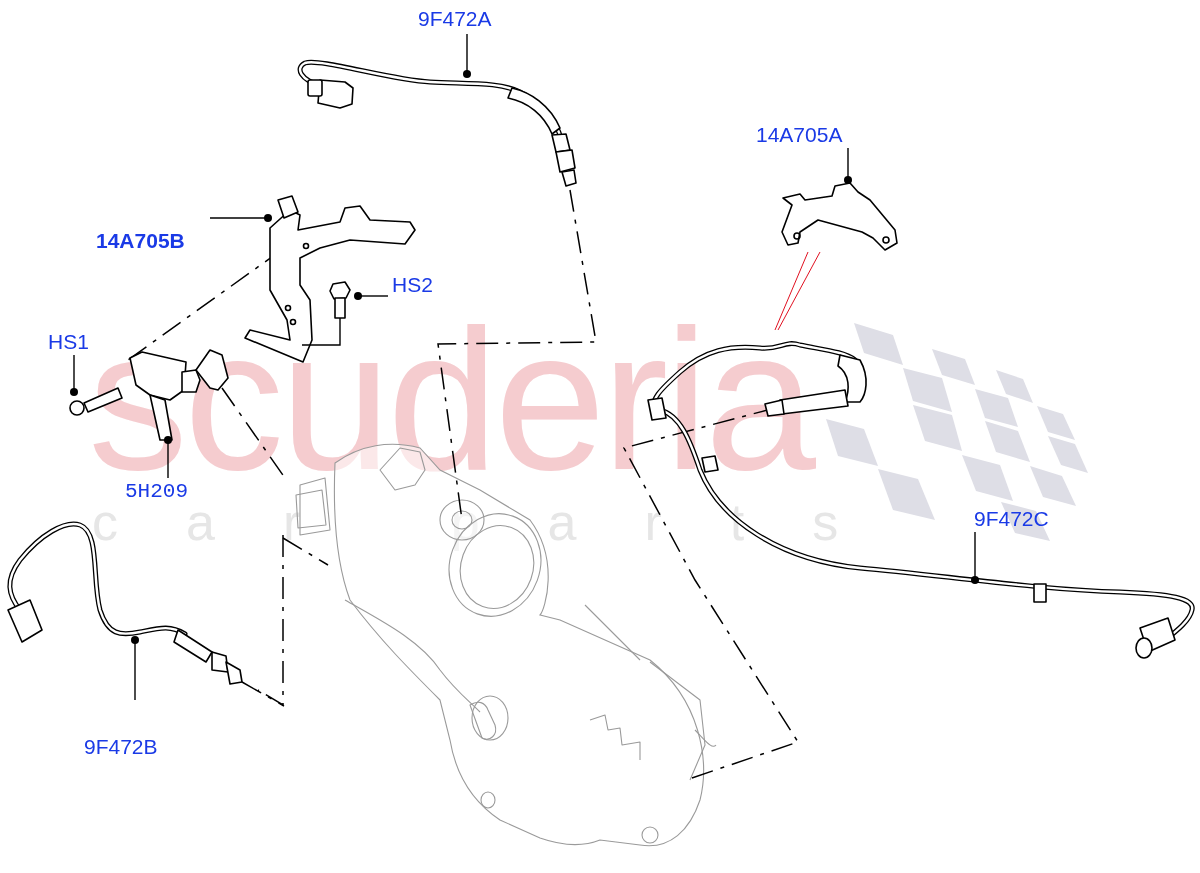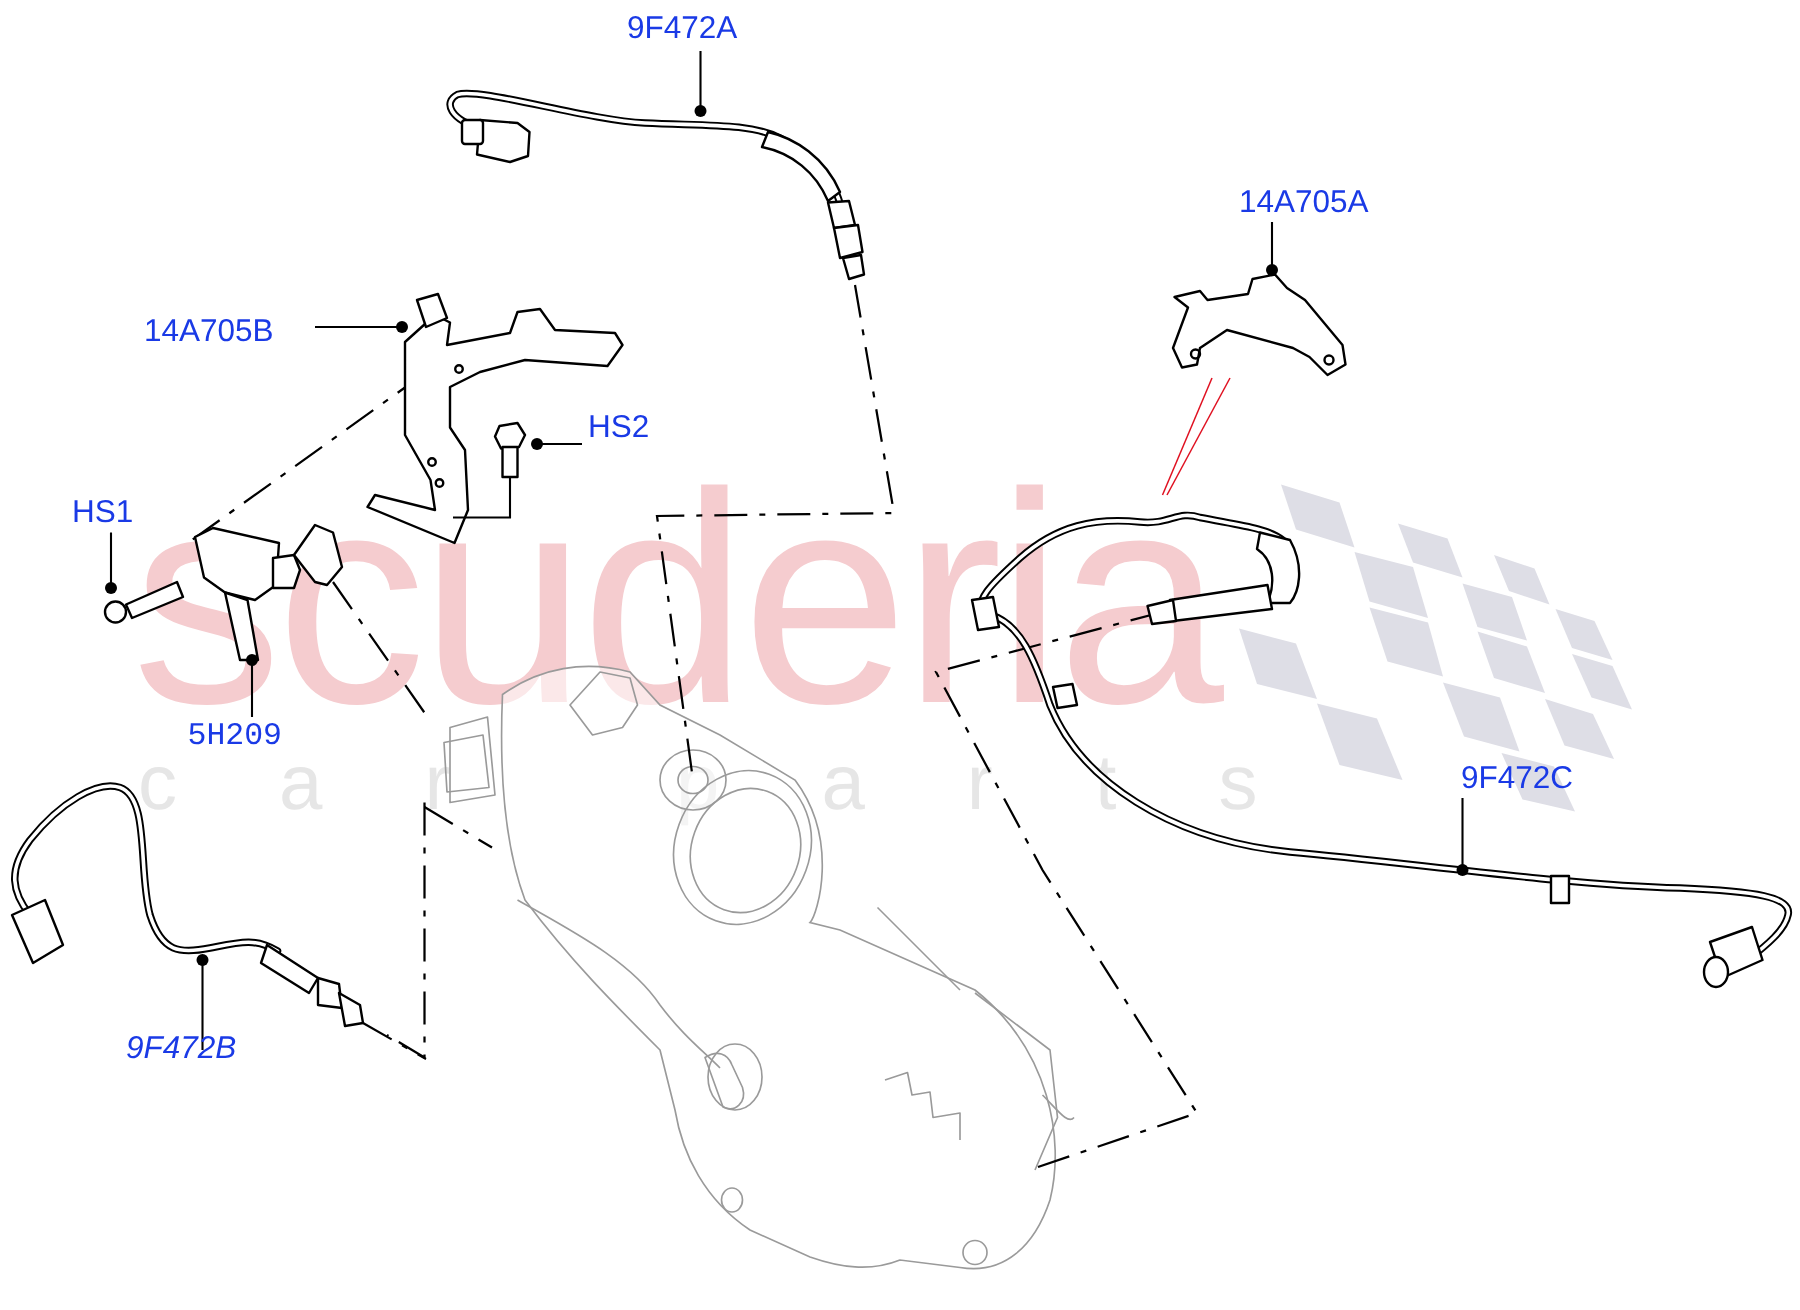--- a/index.html
+++ b/index.html
@@ -165,20 +165,20 @@
       <line class="lead" x1="848" y1="148" x2="848" y2="180"></line>
         <circle cx="848" cy="180" r="4" fill="#000"></circle>
       <line class="lead" x1="975" y1="532" x2="975" y2="580"></line>
         <circle cx="975" cy="580" r="4" fill="#000"></circle>
       <line class="lead" x1="135" y1="700" x2="135" y2="640"></line>
         <circle cx="135" cy="640" r="4" fill="#000"></circle>
     </g>
   </svg>
 
   <div class="callout" style="left:418px;top:8px;">9F472A</div>
-  <div class="callout" style="left:96px;top:210px;">14A705B</div>
+  <div class="callout" style="left:96px;top:230px;font-weight:bold;">14A705B</div>
   <div class="callout" style="left:392px;top:274px;">HS2</div>
   <div class="callout" style="left:48px;top:331px;">HS1</div>
   <div class="callout" style="left:125px;top:481px;font-family:Liberation Mono, monospace;">5H209</div>
-  <div class="callout" style="left:826px;top:124px;">14A705A</div>
+  <div class="callout" style="left:756px;top:124px;">14A705A</div>
   <div class="callout" style="left:974px;top:508px;">9F472C</div>
-  <div class="callout" style="left:84px;top:688px;font-style:italic;">9F472B</div>
+  <div class="callout" style="left:84px;top:736px;">9F472B</div>
 </div>
 
 </body></html>

